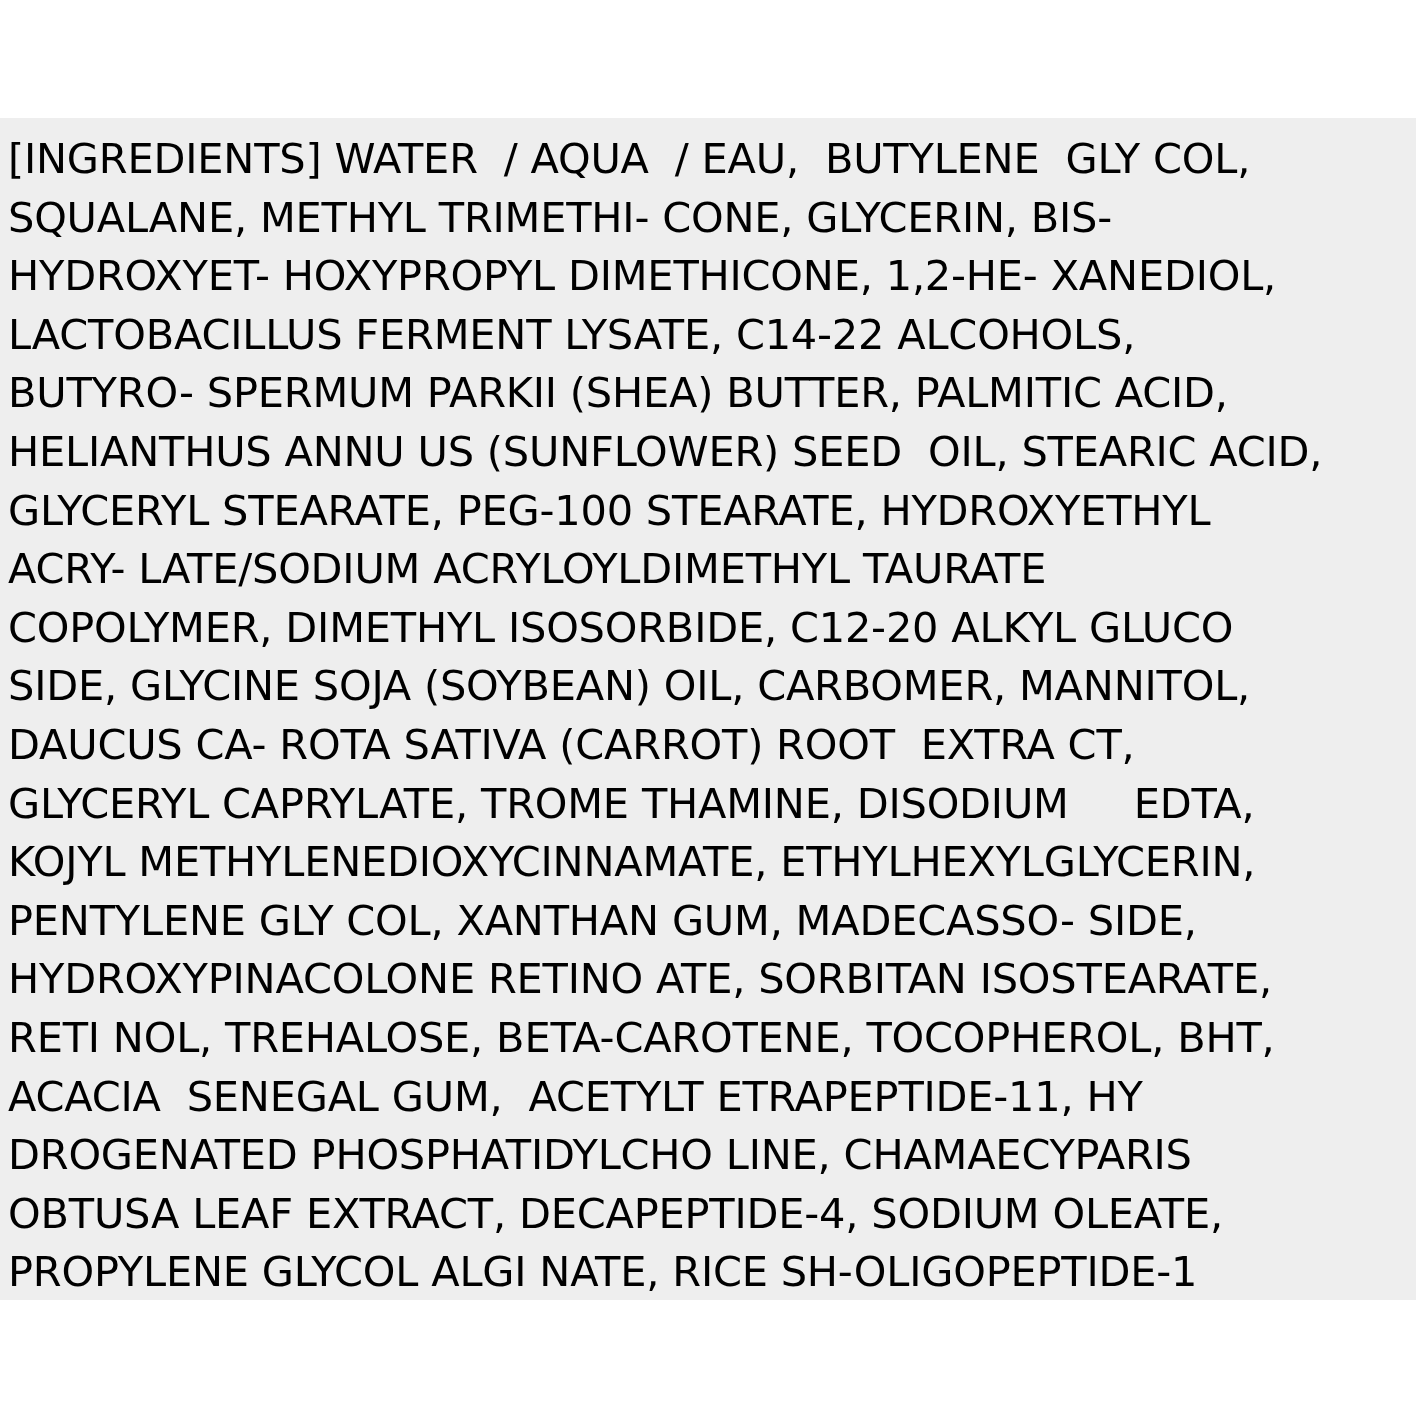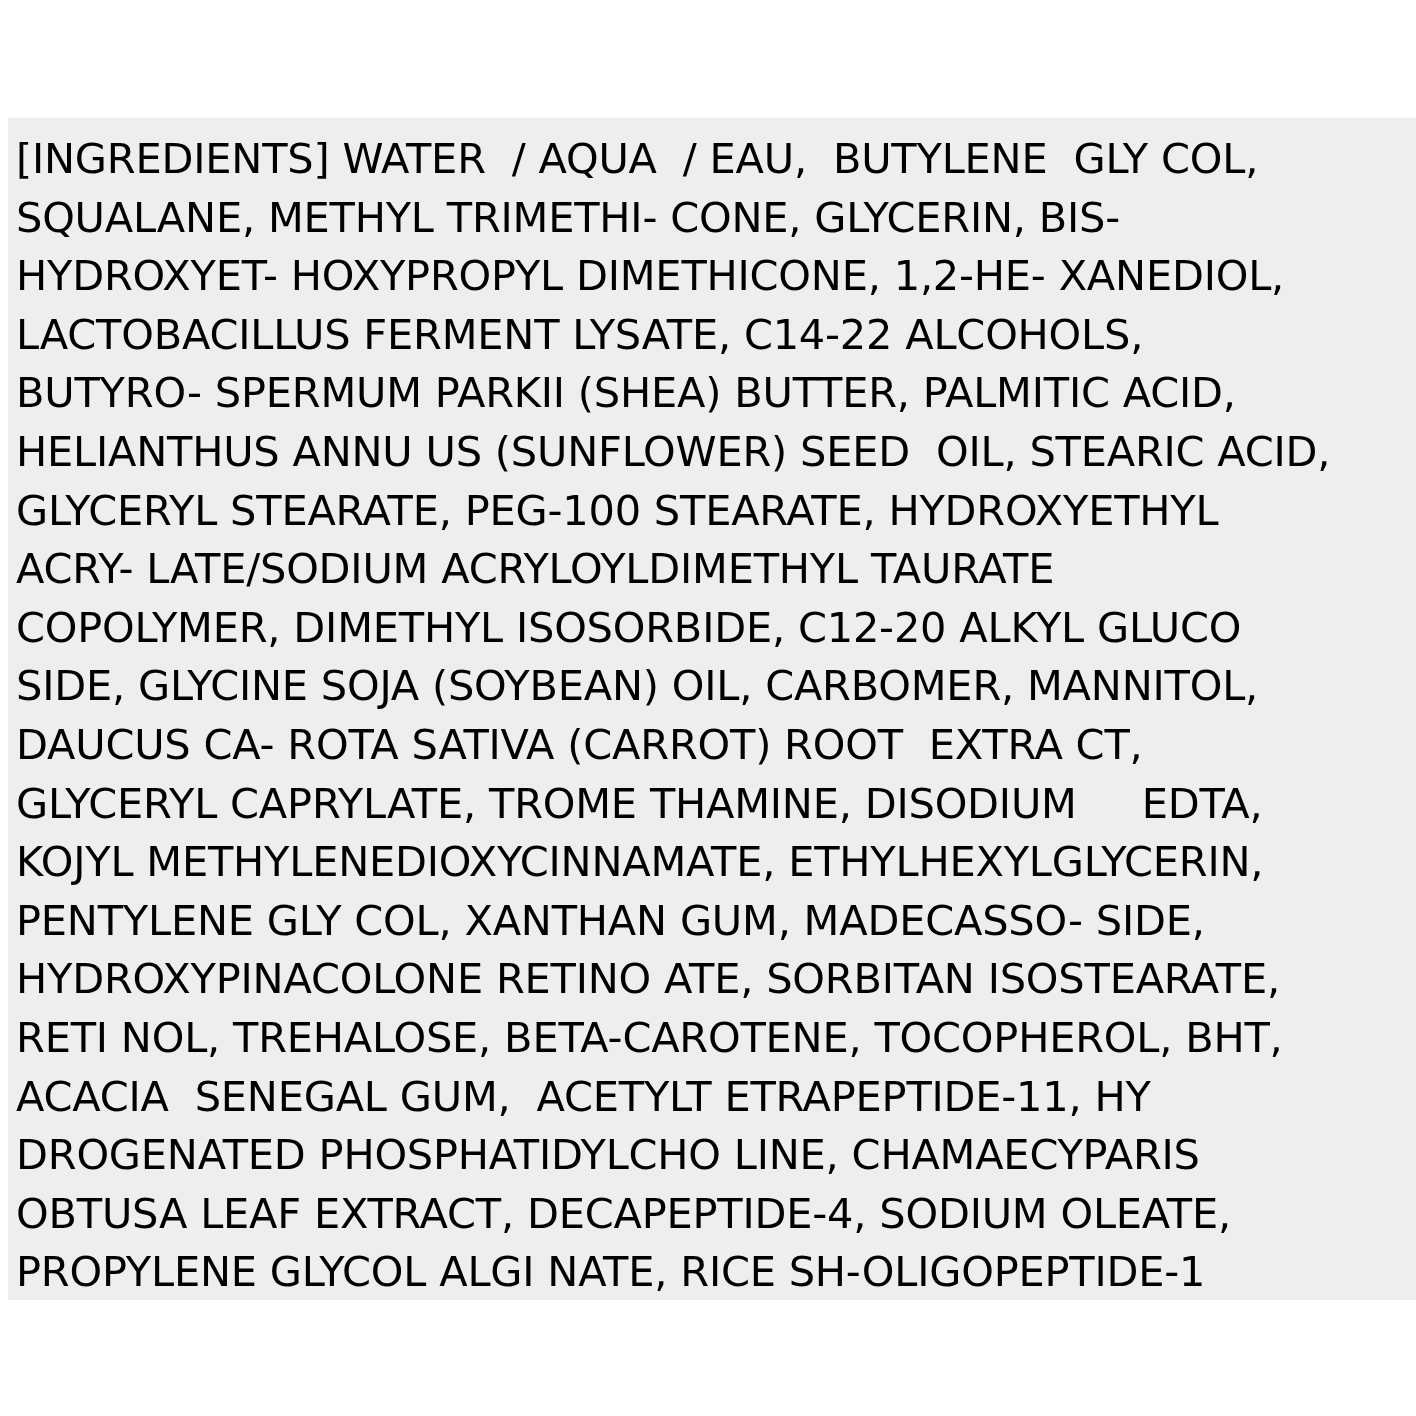--- a/index.html
+++ b/index.html
@@ -12,21 +12,20 @@
     height: 1416px;
     overflow: hidden;
     font-family: "DejaVu Sans", sans-serif;
   }
   .page {
     position: relative;
     width: 1280px;
     height: 1416px;
     background: #ffffff;
     box-sizing: border-box;
-    margin-left: 8px;
   }
   .panel {
     position: absolute;
     left: 0;
     top: 118px;
     width: 1416px;
     height: 1182px;
     background: #eeeeee;
   }
   .ingredients-block {

